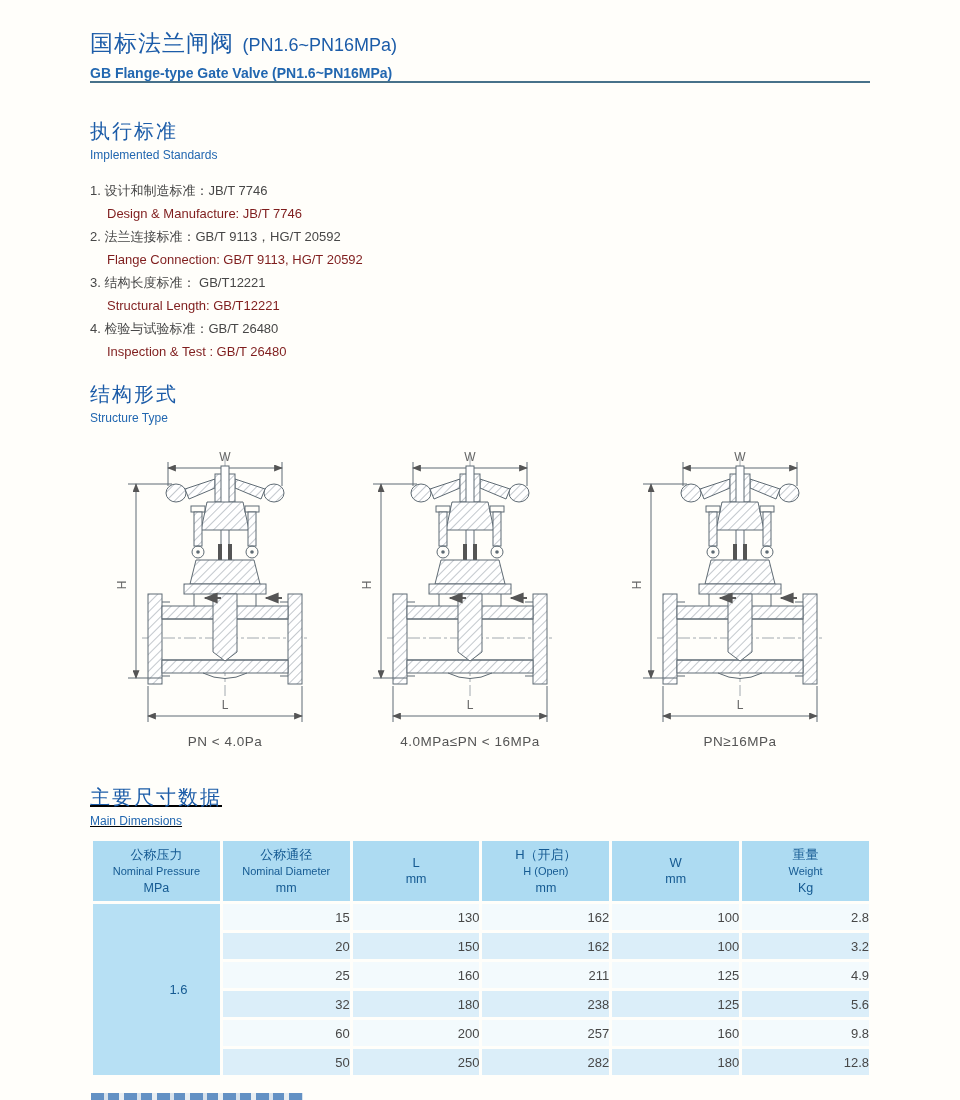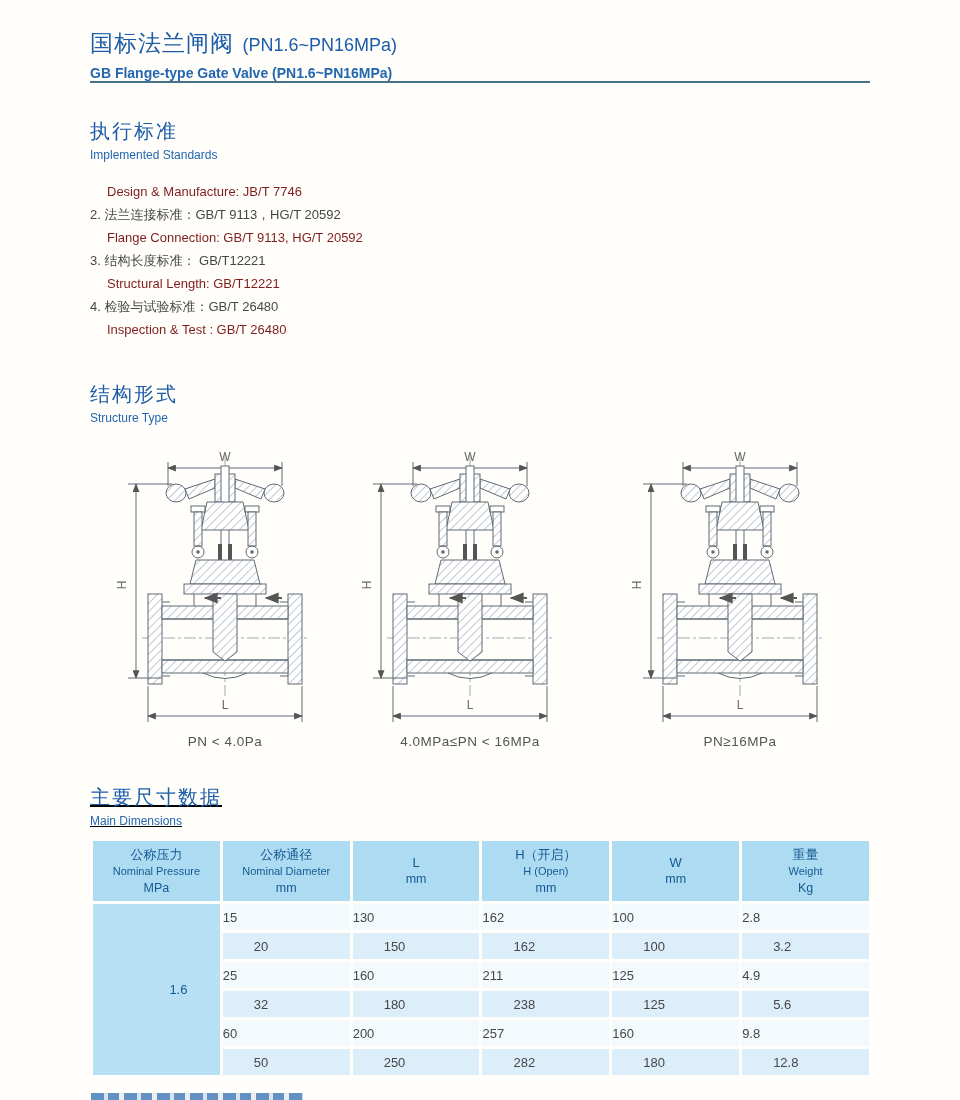--- a/index.html
+++ b/index.html
@@ -36,21 +36,21 @@
 
   
   .dim-table-wrap { position:absolute; left:90px; top:838px; width:782px; }
   table.dim { width:782px; table-layout:fixed; border-collapse:separate; border-spacing:3px; }
   table.dim col { width:16.66%; }
   table.dim thead th { background:#addbf2; color:#155a92; font-weight:400; height:60px;
                        font-size:13px; text-align:center; vertical-align:middle; }
   table.dim thead .hd-en { font-size:11px; }
   table.dim thead .hd-unit { font-size:12.5px; }
   table.dim thead th div { line-height:17px; }
-  table.dim td { text-align:left; vertical-align:middle; height:26px; font-size:13px; color:#474747; }
+  table.dim td { text-align:right; vertical-align:middle; height:26px; font-size:13px; color:#474747; }
   table.dim tr.row-light td { background:#f3fafd; }
   table.dim tr.row-blue  td { background:#dbeef9;padding-left:31px; }
   table.dim th.pressure-cell { background:#b7e0f4; color:#155a92; font-weight:400; font-size:13px;
                                text-align:center; vertical-align:middle;padding-left:44px; }
 
   
   .clipped-next { position:absolute; left:91px; top:1093px; width:212px; height:7px; overflow:hidden; opacity:.75; }
   .clipped-next .glyph-tops { width:100%; height:14px;
      background:repeating-linear-gradient(90deg,#2f6db3 0 13px, rgba(47,109,179,.25) 13px 17px, #2f6db3 17px 28px, rgba(47,109,179,.15) 28px 33px); }
 </style>
@@ -76,20 +76,21 @@
     <span class="title-suffix">(PN1.6~PN16MPa)</span>
     <div class="title-en">GB Flange-type Gate Valve  (PN1.6~PN16MPa)</div>
   </div>
   <div class="divider"></div>
 
   <div class="sec-standards">
     <div class="sec-head-zh">执行标准</div>
     <div class="sec-head-en">Implemented Standards</div>
     <div class="standards-list">
       <div class="std-item">
+        <div class="std-zh">1. 设计和制造标准：JB/T 7746</div>
         <div class="std-en">Design &amp; Manufacture: JB/T 7746</div>
       </div>
       <div class="std-item">
         <div class="std-zh">2. 法兰连接标准：GB/T 9113，HG/T 20592</div>
         <div class="std-en">Flange Connection: GB/T 9113, HG/T 20592</div>
       </div>
       <div class="std-item">
         <div class="std-zh">3. 结构长度标准： GB/T12221</div>
         <div class="std-en">Structural Length:  GB/T12221</div>
       </div>

